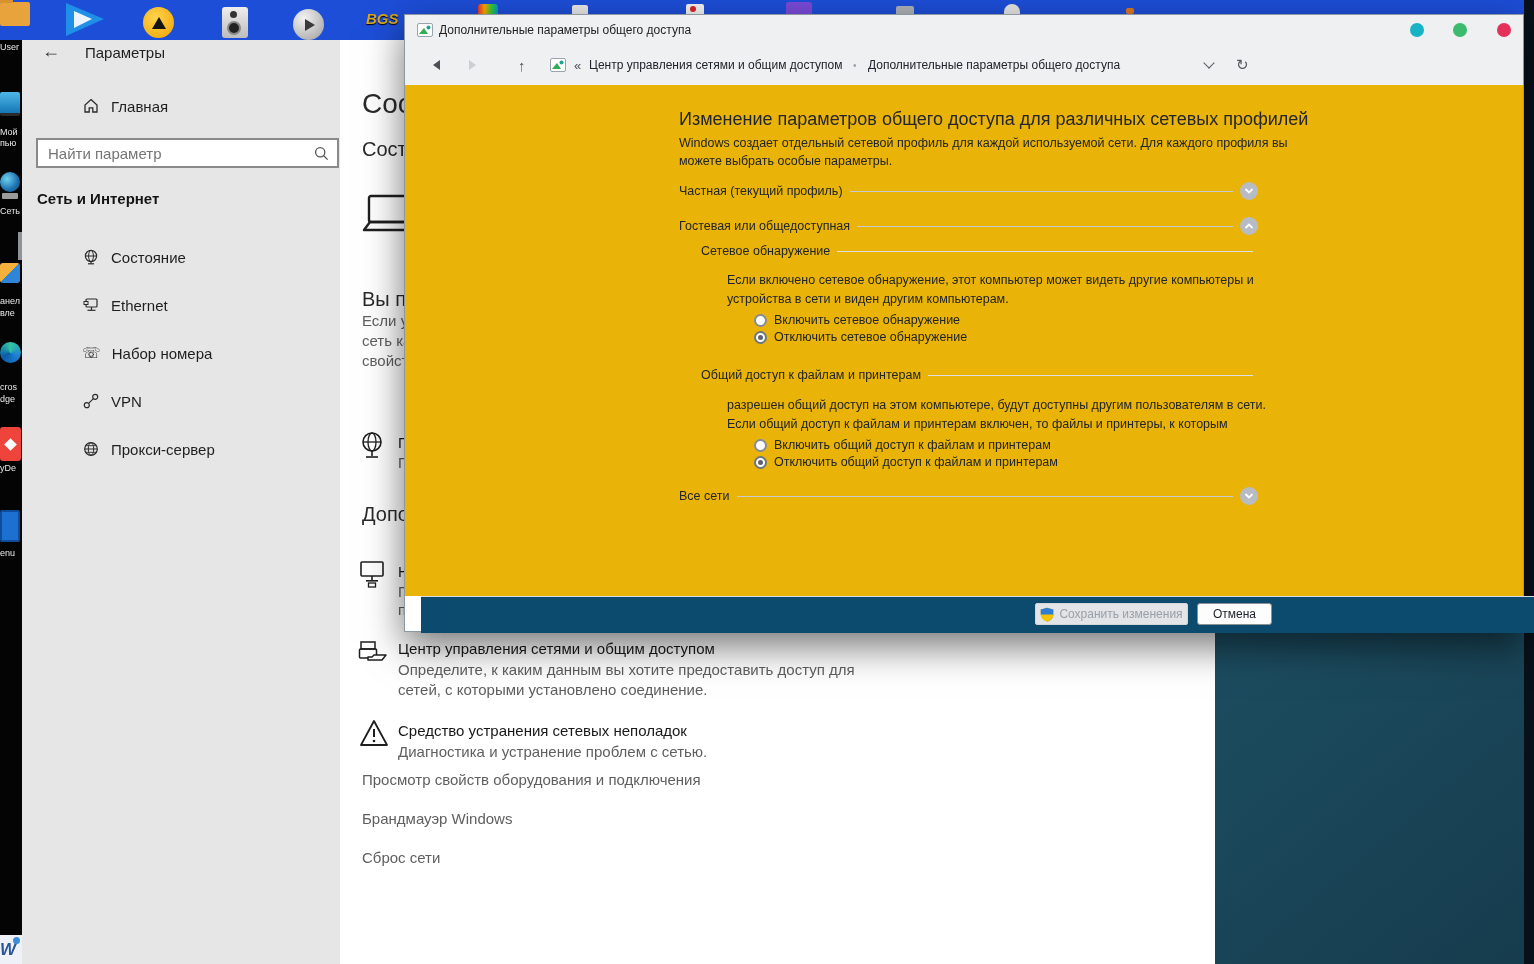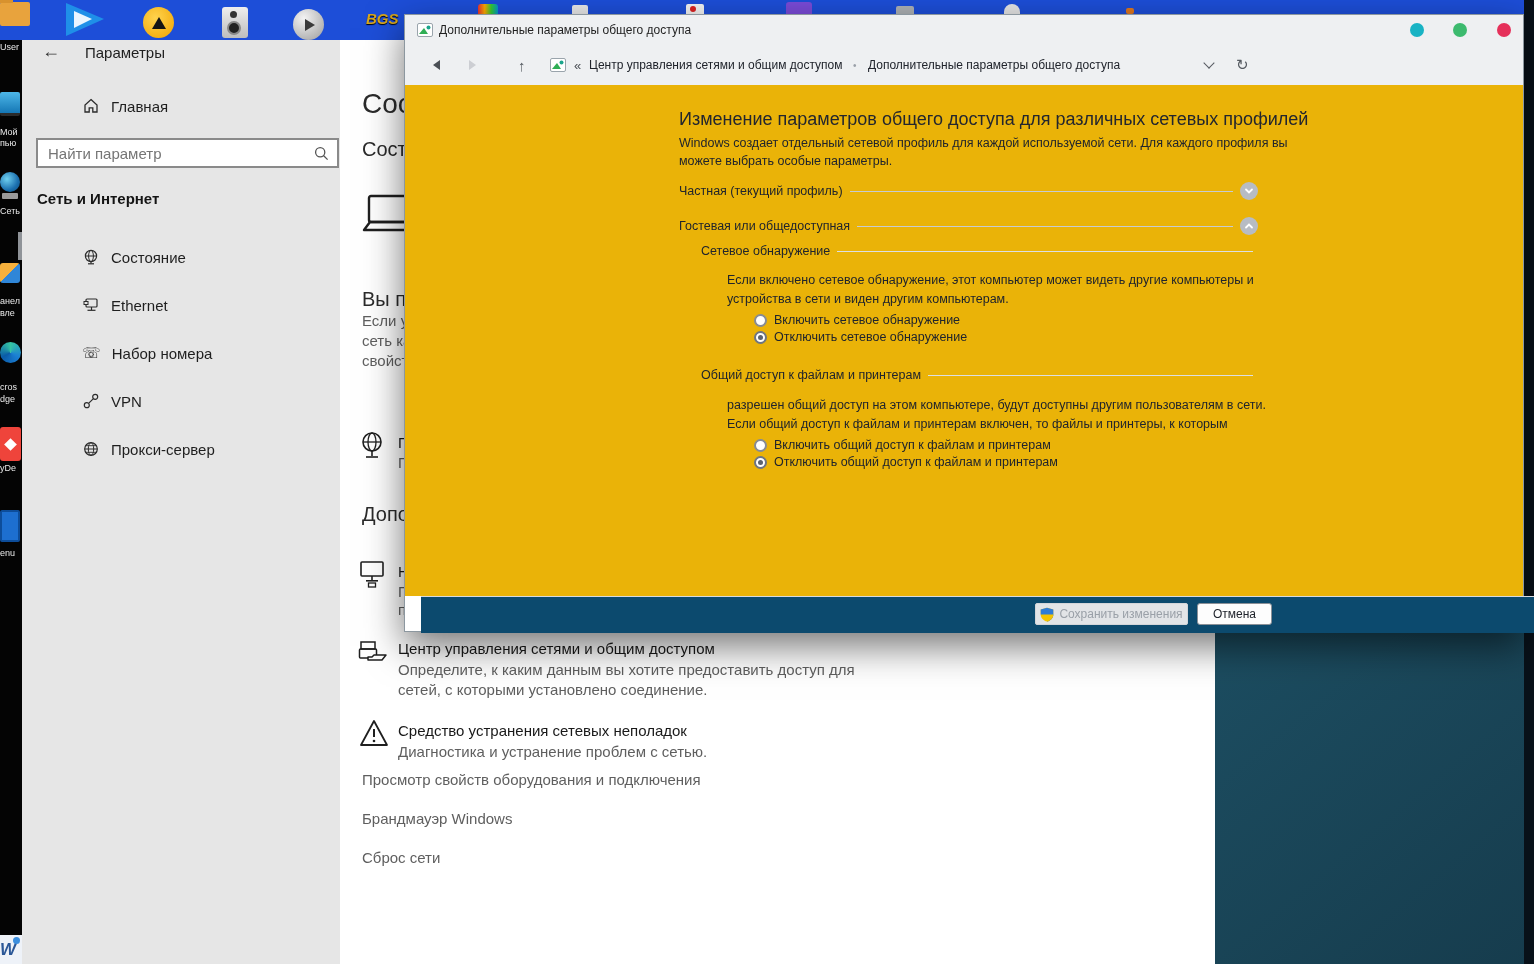--- a/index.html
+++ b/index.html
@@ -345,20 +345,29 @@
       </div>
       <div class="optrow" style="left:349px;top:352px;">
         <span class="radio"></span>
         <span class="olabel">Включить общий доступ к файлам и принтерам</span>
       </div>
       <div class="optrow" style="left:349px;top:369px;">
         <span class="radio sel"></span>
         <span class="olabel">Отключить общий доступ к файлам и принтерам</span>
       </div>
 
+      <div class="flexrow" style="left:274px;top:402px;width:579px;">
+        <span class="rlabel">Все сети</span>
+        <span class="rule"></span>
+        <span class="chev-btn">
+          <svg width="12" height="12" viewBox="0 0 12 12">
+              <path d="M3 4.5 6 7.5 9 4.5" fill="none" stroke="#fff" stroke-width="1.8" stroke-linecap="round"></path>
+            </svg>
+        </span>
+      </div>
     </div>
 
     <div class="dlg-footer">
       <div class="btn-save">
         <svg width="14" height="15" viewBox="0 0 14 15">
             <path d="M7 .8 13.3 2.5v5c0 3.6-2.6 6-6.3 7.1C3.3 13.5.7 11.1.7 7.5v-5z" fill="#f5c400"></path>
             <path d="M7 .8 13.3 2.5v5c0 3.6-2.6 6-6.3 7.1z" fill="#2f7cd6"></path>
             <path d="M7 .8.7 2.5v5L7 7.6z" fill="#2f7cd6"></path>
             <path d="M13.3 7.5c0 3.6-2.6 6-6.3 7.1V7.6z" fill="#f5c400"></path>
           </svg>

